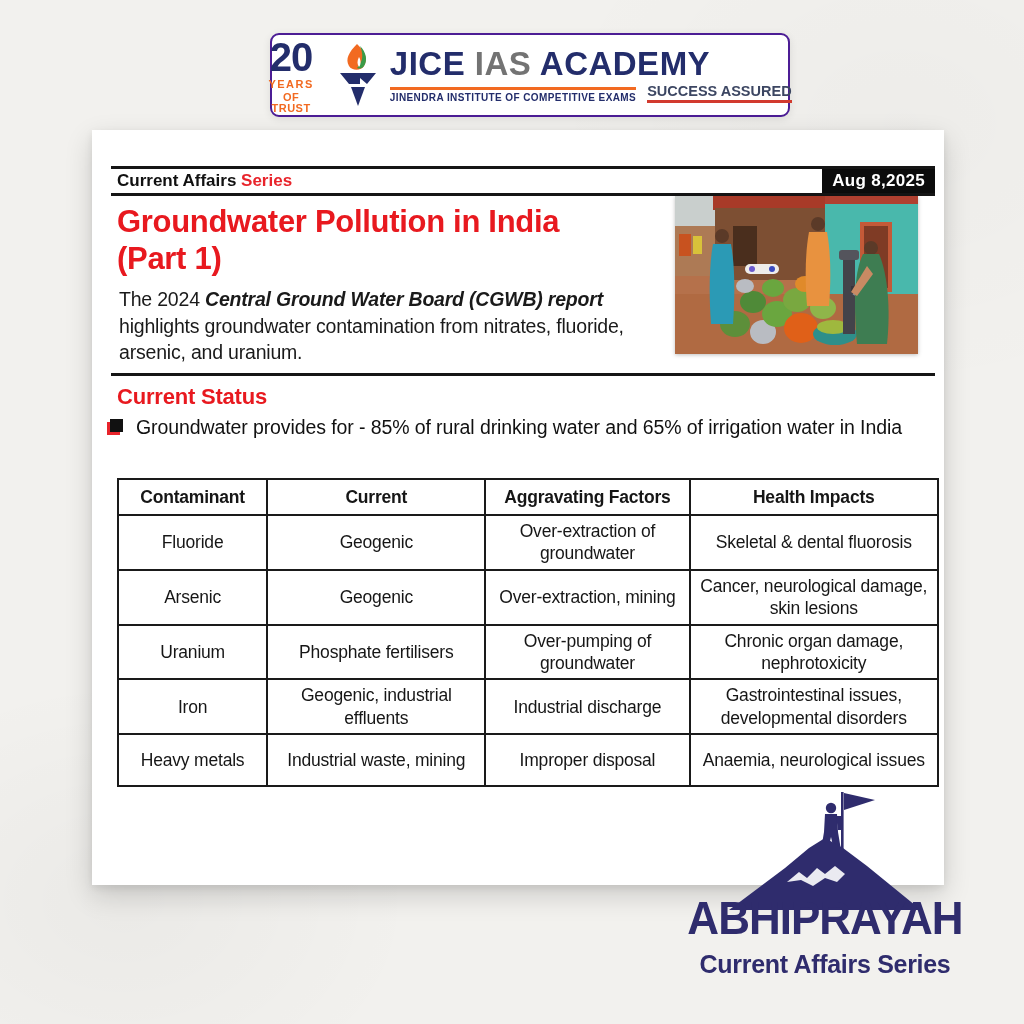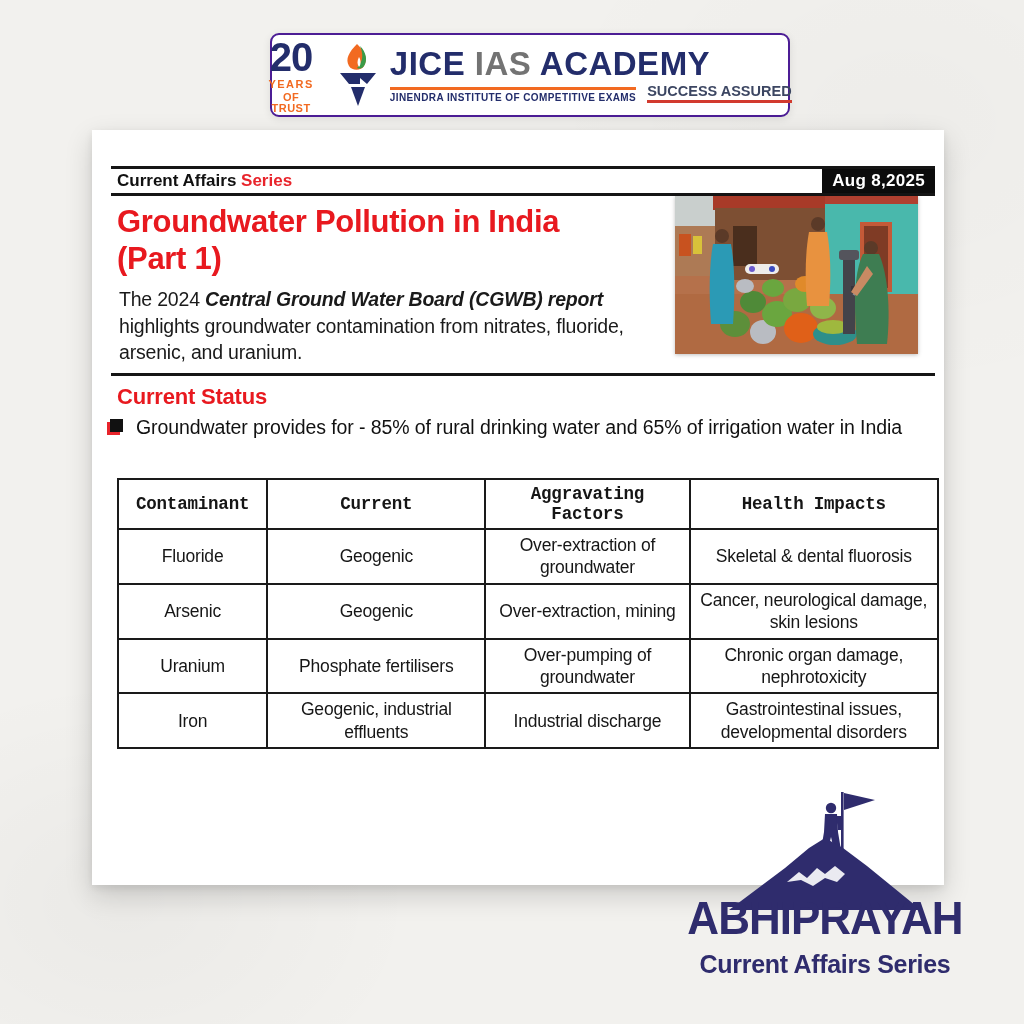--- a/index.html
+++ b/index.html
@@ -84,21 +84,21 @@
   }
   .bullet-text { font-size:19.5px; color:#111; line-height:1.35; letter-spacing:-0.1px; }
 
   
   .tbl-wrap { position:absolute; left:25px; top:348px; right:5px; }
   table { width:100%; border-collapse:collapse; table-layout:fixed; }
   th, td {
     border:2.5px solid #1a1a1a; text-align:center; vertical-align:middle;
     color:#161616; padding:4px 6px; letter-spacing:-0.2px;
   }
-  th { font-size:17.5px; font-weight:800; height:36px;font-family:Liberation Mono, monospace; }
+  th { font-size:17.5px; font-weight:800; height:36px; }
   td { font-size:17.5px; font-weight:400; height:52px; line-height:1.28; }
   .col-1 { width:18.2%; } .col-2 { width:26.6%; } .col-3 { width:24.9%; } .col-4 { width:30.3%; }
 
   
   .footer-logo { position:absolute; left:672px; top:790px; width:306px; text-align:center; z-index:5; }
   .footer-logo svg { display:block; margin:0 auto; }
   .wordmark {
     font-size:44px; font-weight:900; color:#2f2c6d; letter-spacing:-1px;
     margin-top:-14px; transform:scaleY(1.06); line-height:1; white-space:nowrap;
   }
@@ -247,20 +247,26 @@
             <td>Phosphate fertilisers</td>
             <td>Over-pumping of groundwater</td>
             <td>Chronic organ damage, nephrotoxicity</td>
           </tr>
           <tr>
             <td>Iron</td>
             <td>Geogenic, industrial effluents</td>
             <td>Industrial discharge</td>
             <td>Gastrointestinal issues, developmental disorders</td>
           </tr>
+          <tr>
+            <td>Heavy metals</td>
+            <td>Industrial waste, mining</td>
+            <td>Improper disposal</td>
+            <td>Anaemia, neurological issues</td>
+          </tr>
         </tbody>
     </table>
   </div>
 </div>
 
 <div class="footer-logo">
   <svg width="200" height="120" viewBox="0 0 200 120">
 
     <rect x="116" y="2" width="2.6" height="62" fill="#2f2c6d"></rect>
     <path d="M119 3 L150 10 L119 20 Z" fill="#2f2c6d"></path>

